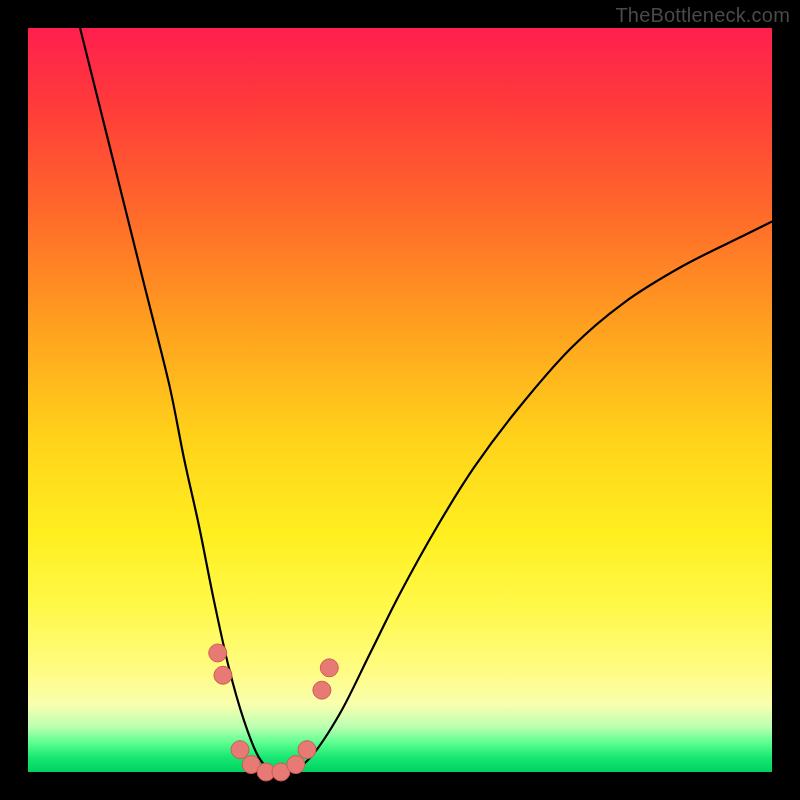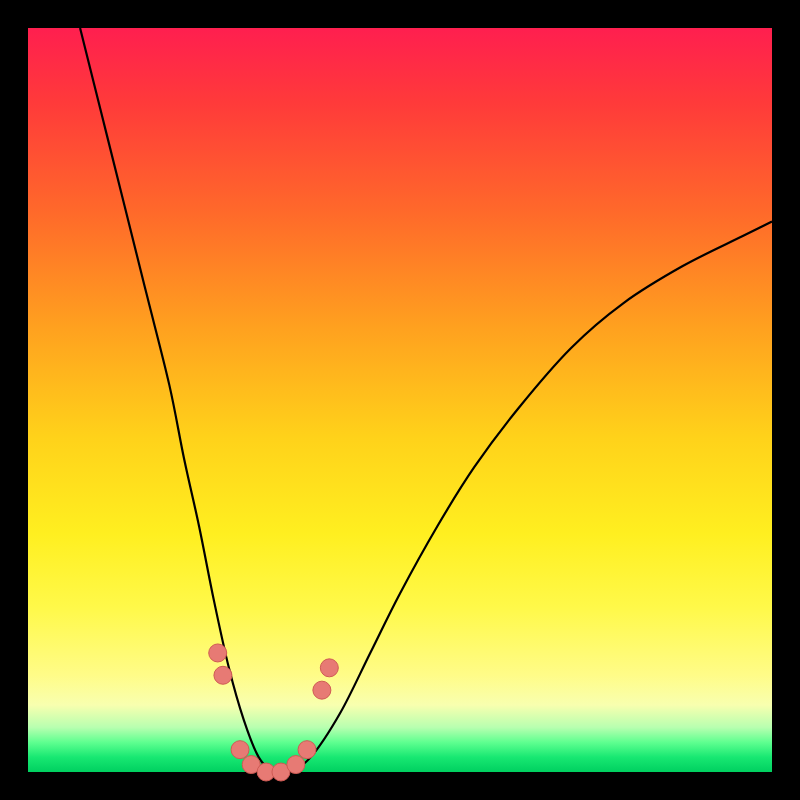--- a/index.html
+++ b/index.html
@@ -73,13 +73,14 @@
           <circle cx="223.2" cy="736.56" r="9" fill="#e77a74" stroke="#cf5a54" stroke-width="1"></circle>
           <circle cx="238.08" cy="744" r="9" fill="#e77a74" stroke="#cf5a54" stroke-width="1"></circle>
           <circle cx="252.96" cy="744" r="9" fill="#e77a74" stroke="#cf5a54" stroke-width="1"></circle>
           <circle cx="267.84" cy="736.56" r="9" fill="#e77a74" stroke="#cf5a54" stroke-width="1"></circle>
           <circle cx="279" cy="721.68" r="9" fill="#e77a74" stroke="#cf5a54" stroke-width="1"></circle>
           <circle cx="293.88" cy="662.16" r="9" fill="#e77a74" stroke="#cf5a54" stroke-width="1"></circle>
           <circle cx="301.32" cy="639.84" r="9" fill="#e77a74" stroke="#cf5a54" stroke-width="1"></circle>
         </g>
     </svg>
   </div>
+  <div class="watermark">TheBottleneck.com</div>
 </div>
 
 </body></html>

